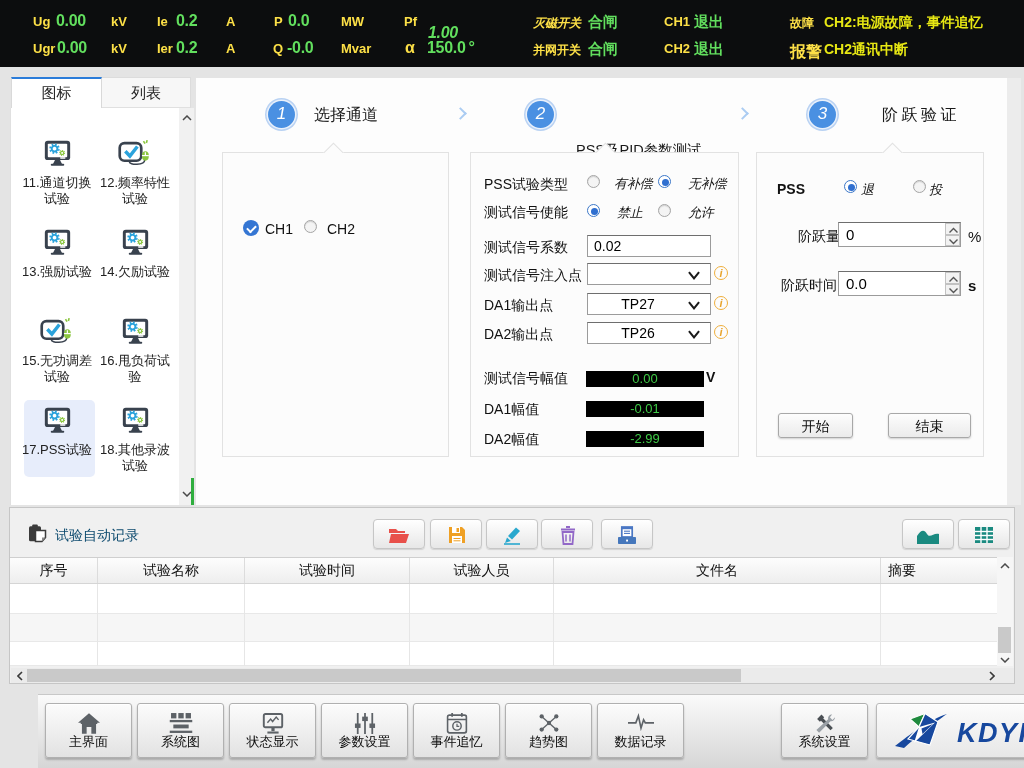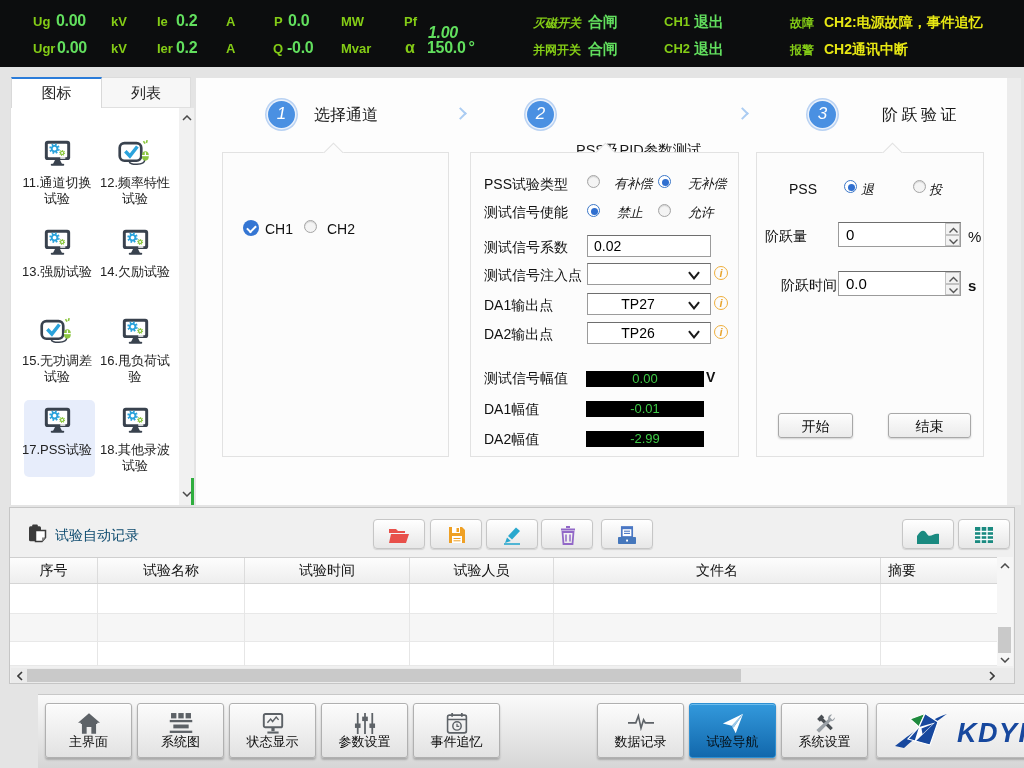--- a/index.html
+++ b/index.html
@@ -3,21 +3,21 @@
 <meta charset="utf-8">
 <style>
 * { margin:0; padding:0; box-sizing:border-box; }
 html,body { width:1024px; height:768px; overflow:hidden; }
 body { font-family:"Liberation Sans", sans-serif; }
 #root { position:relative; width:1024px; height:768px; background:#e4e4e4; overflow:hidden; }
 .abs { position:absolute; }
 
 
 #topbar { position:absolute; left:0; top:0; width:1024px; height:67px; background:#0c0d0e; }
-#topbar .lab { position:absolute; color:#84cc16; font-weight:bold; font-size:13px; white-space:nowrap; }
+#topbar .lab { position:absolute; color:#fde047; font-weight:bold; font-size:13px; white-space:nowrap; }
 #topbar .val { position:absolute; color:#62df5e; font-weight:bold; font-size:16px; letter-spacing:-0.3px; white-space:nowrap; }
 #topbar .warn { position:absolute; color:#e7e713; font-weight:bold; font-size:14px; white-space:nowrap; }
 
 
 #ltabs { position:absolute; left:11px; top:77px; width:180px; height:31px; }
 .tab1 { position:absolute; left:0; top:0; width:91px; height:31px; background:#fff; border-top:2px solid #2b7cd9; border-left:1px solid #d9d9d9; border-right:1px solid #d9d9d9; font-size:15px; color:#222; text-align:center; line-height:28px; }
 .tab2 { position:absolute; left:91px; top:0; width:89px; height:31px; background:#f7f7f7; border-top:1px solid #dcdcdc; border-right:1px solid #dcdcdc; border-bottom:1px solid #e0e0e0; font-size:15px; color:#222; text-align:center; line-height:29px; }
 #lpanel { position:absolute; left:10px; top:108px; width:183px; height:397px; background:#fff; border-left:1px solid #e0e0e0; }
 #lscroll { position:absolute; left:168px; top:0px; width:15px; height:397px; background:#f1f1f1; }
 .item { position:absolute; width:76px; text-align:center; font-size:13px; color:#222; line-height:16px; }
@@ -100,21 +100,21 @@
     <div class="lab" style="left:533px;top:15px;font-size:12px;font-style:italic;">灭磁开关</div>
     <div class="val" style="left:588px;top:13px;font-size:15px;">合闸</div>
     <div class="lab" style="left:664px;top:14px;">CH1</div>
     <div class="val" style="left:694px;top:13px;font-size:15px;">退出</div>
     <div class="lab" style="left:533px;top:42px;font-size:12px;">并网开关</div>
     <div class="val" style="left:588px;top:40px;font-size:15px;">合闸</div>
     <div class="lab" style="left:664px;top:41px;">CH2</div>
     <div class="val" style="left:694px;top:40px;font-size:15px;">退出</div>
     <div class="lab" style="left:790px;top:15px;font-size:12px;">故障</div>
     <div class="warn" style="left:824px;top:14px;">CH2:电源故障，事件追忆</div>
-    <div class="lab" style="left:790px;top:42px;font-size:12px;">报警</div>
+    <div class="lab" style="left:790px;top:42px;font-size:16px;">报警</div>
     <div class="warn" style="left:824px;top:41px;">CH2通讯中断</div>
   </div>
   <div id="ltabs">
       <div class="tab1">图标</div>
       <div class="tab2">列表</div>
     </div>
   <svg width="0" height="0" style="position:absolute">
     <defs>
     <symbol id="mon" viewBox="0 0 32 32">
       <rect x="1" y="2" width="30" height="23" rx="3.5" fill="#39424e"></rect>
@@ -234,26 +234,26 @@
       <div class="bdisp" style="left:115px;top:218px;width:118px;height:16px;line-height:16px;">0.00</div>
       <div class="flab" style="left:235px;top:216px;font-weight:bold;font-size:14px;">V</div>
       <div class="flab" style="left:13px;top:248px;">DA1幅值</div>
       <div class="bdisp" style="left:115px;top:248px;width:118px;height:16px;line-height:16px;">-0.01</div>
       <div class="flab" style="left:13px;top:278px;">DA2幅值</div>
       <div class="bdisp" style="left:115px;top:278px;width:118px;height:16px;line-height:16px;">-2.99</div>
     </div>
 
     <div class="panel" style="left:560px;width:228px;">
       <div class="notch" style="left:124px;"></div>
-      <div class="flab" style="left:32px;top:28px;">PSS</div>
+      <div class="flab" style="left:20px;top:28px;font-weight:bold;">PSS</div>
       <div class="radio-on" style="left:87px;top:27px;"></div>
       <div class="rlab" style="left:104px;top:28px;">退</div>
       <div class="radio" style="left:156px;top:27px;"></div>
       <div class="rlab" style="left:172px;top:28px;">投</div>
-      <div class="flab" style="left:8px;top:75px;">阶跃量</div>
+      <div class="flab" style="left:41px;top:75px;">阶跃量</div>
       <div class="spin" style="left:81px;top:69px;width:123px;height:25px;">
         <div class="txt">0</div>
         <div class="spinbtn" style="top:0;height:12px;">
             <svg width="11" height="7" viewBox="0 0 11 7" style="position:absolute;left:2px;top:3px;">
               <path d="M1.5,5.5 L5.5,1.5 L9.5,5.5" stroke="#555" stroke-width="1.4" fill="none"></path>
             </svg>
           </div>
         <div class="spinbtn" style="bottom:0;height:11px;">
             <svg width="11" height="7" viewBox="0 0 11 7" style="position:absolute;left:2px;top:2px;">
               <path d="M1.5,1.5 L5.5,5.5 L9.5,1.5" stroke="#555" stroke-width="1.4" fill="none"></path>
@@ -445,32 +445,43 @@
       <svg width="21" height="21" viewBox="0 0 26 26">
         <rect x="1.2" y="2.5" width="23.5" height="22" rx="2.5" fill="none" stroke="#5d6267" stroke-width="2.2"></rect>
         <line x1="1.5" y1="8" x2="24.5" y2="8" stroke="#5d6267" stroke-width="2"></line>
         <line x1="7" y1="0" x2="7" y2="4.5" stroke="#5d6267" stroke-width="2.2"></line>
         <line x1="19" y1="0" x2="19" y2="4.5" stroke="#5d6267" stroke-width="2.2"></line>
         <circle cx="13" cy="16" r="5.2" fill="none" stroke="#5d6267" stroke-width="1.8"></circle>
         <path d="M13,13.2 L13,16.5 L15.8,16.5" fill="none" stroke="#5d6267" stroke-width="1.5"></path>
       </svg>
       <div class="cap">事件追忆</div>
     </div>
+    <div class="nbtn" style="left:467px;">
+      <svg width="22" height="20" viewBox="0 0 28 26">
+        <g stroke="#5d6267" stroke-width="1.8">
+          <line x1="4.5" y1="4.5" x2="14" y2="13"></line>
+            <line x1="23.5" y1="4.5" x2="14" y2="13"></line>
+          <line x1="4.5" y1="21.5" x2="14" y2="13"></line>
+            <line x1="23.5" y1="21.5" x2="14" y2="13"></line>
+        </g>
+        <g fill="#5d6267">
+          <circle cx="4.5" cy="4.5" r="2.8"></circle>
+            <circle cx="23.5" cy="4.5" r="2.8"></circle>
+            <circle cx="14" cy="13" r="2.8"></circle>
+          <circle cx="4.5" cy="21.5" r="2.8"></circle>
+            <circle cx="23.5" cy="21.5" r="2.8"></circle>
+        </g>
+      </svg>
+      <div class="cap">趋势图</div>
+    </div>
     <div class="nbtn" style="left:559px;">
       <svg width="26" height="18" viewBox="0 0 30 20">
         <path d="M0,11 L9,11 L12,3 L15,17 L18,7.5 L20,11 L30,11" fill="none" stroke="#5d6267" stroke-width="1.9"></path>
       </svg>
       <div class="cap">数据记录</div>
-    </div>
-    <div class="nbtn nsel" style="left:651px;">
-      <svg width="22" height="21" viewBox="0 0 28 27">
-        <path d="M1,13.5 L27,1 L17.5,26 L12.5,16.5 Z M12.5,16.5 L27,1 L14.8,18.8 Z" fill="#fff" fill-rule="evenodd"></path>
-        <path d="M12.5,16.5 L27,1 L14.8,18.8 Z" fill="#9ec9e8"></path>
-      </svg>
-      <div class="cap">试验导航</div>
     </div>
     <div class="nbtn" style="left:743px;">
       <svg width="22" height="22" viewBox="0 0 28 28">
         <path d="M9.5,2 L4,7.5 L7.5,11 L13,5.5 Z" fill="#4a4f54"></path>
         <path d="M8,9 L21,22 L24,19 L11,6 Z" fill="#4a4f54"></path>
         <path d="M23,2 C20,2 17.5,4.5 18,7.8 L3,21.5 L6.5,25 L21,10.5 C24.2,11 26.8,8.5 26.8,5.5 L23.5,8.8 L20.2,5.5 Z" fill="#9aa0a6"></path>
       </svg>
       <div class="cap">系统设置</div>
     </div>
     <div id="logo">

